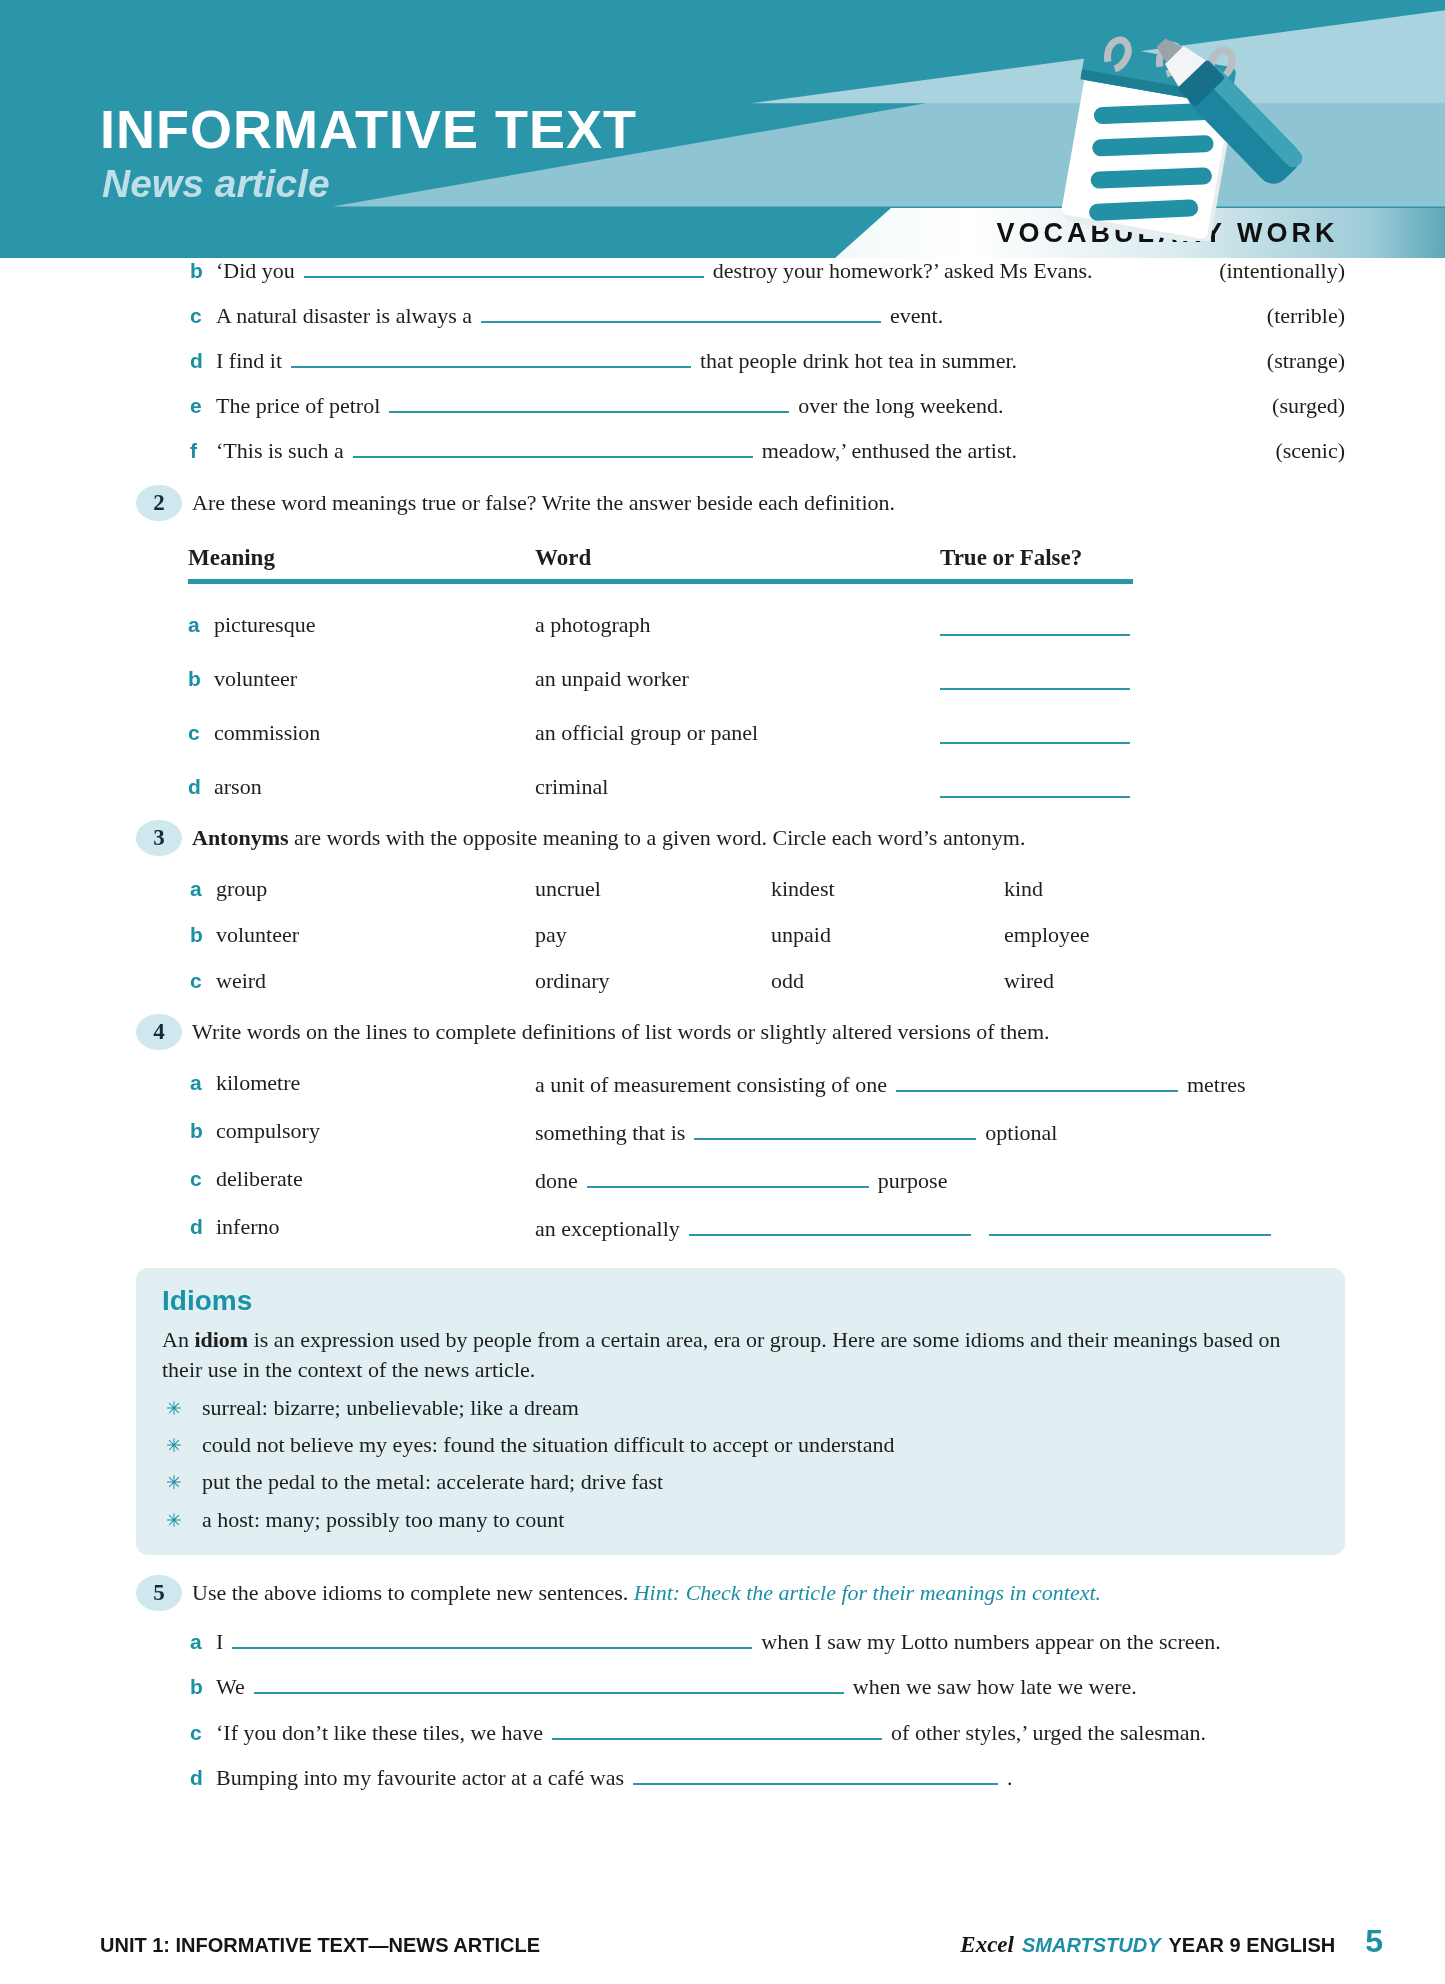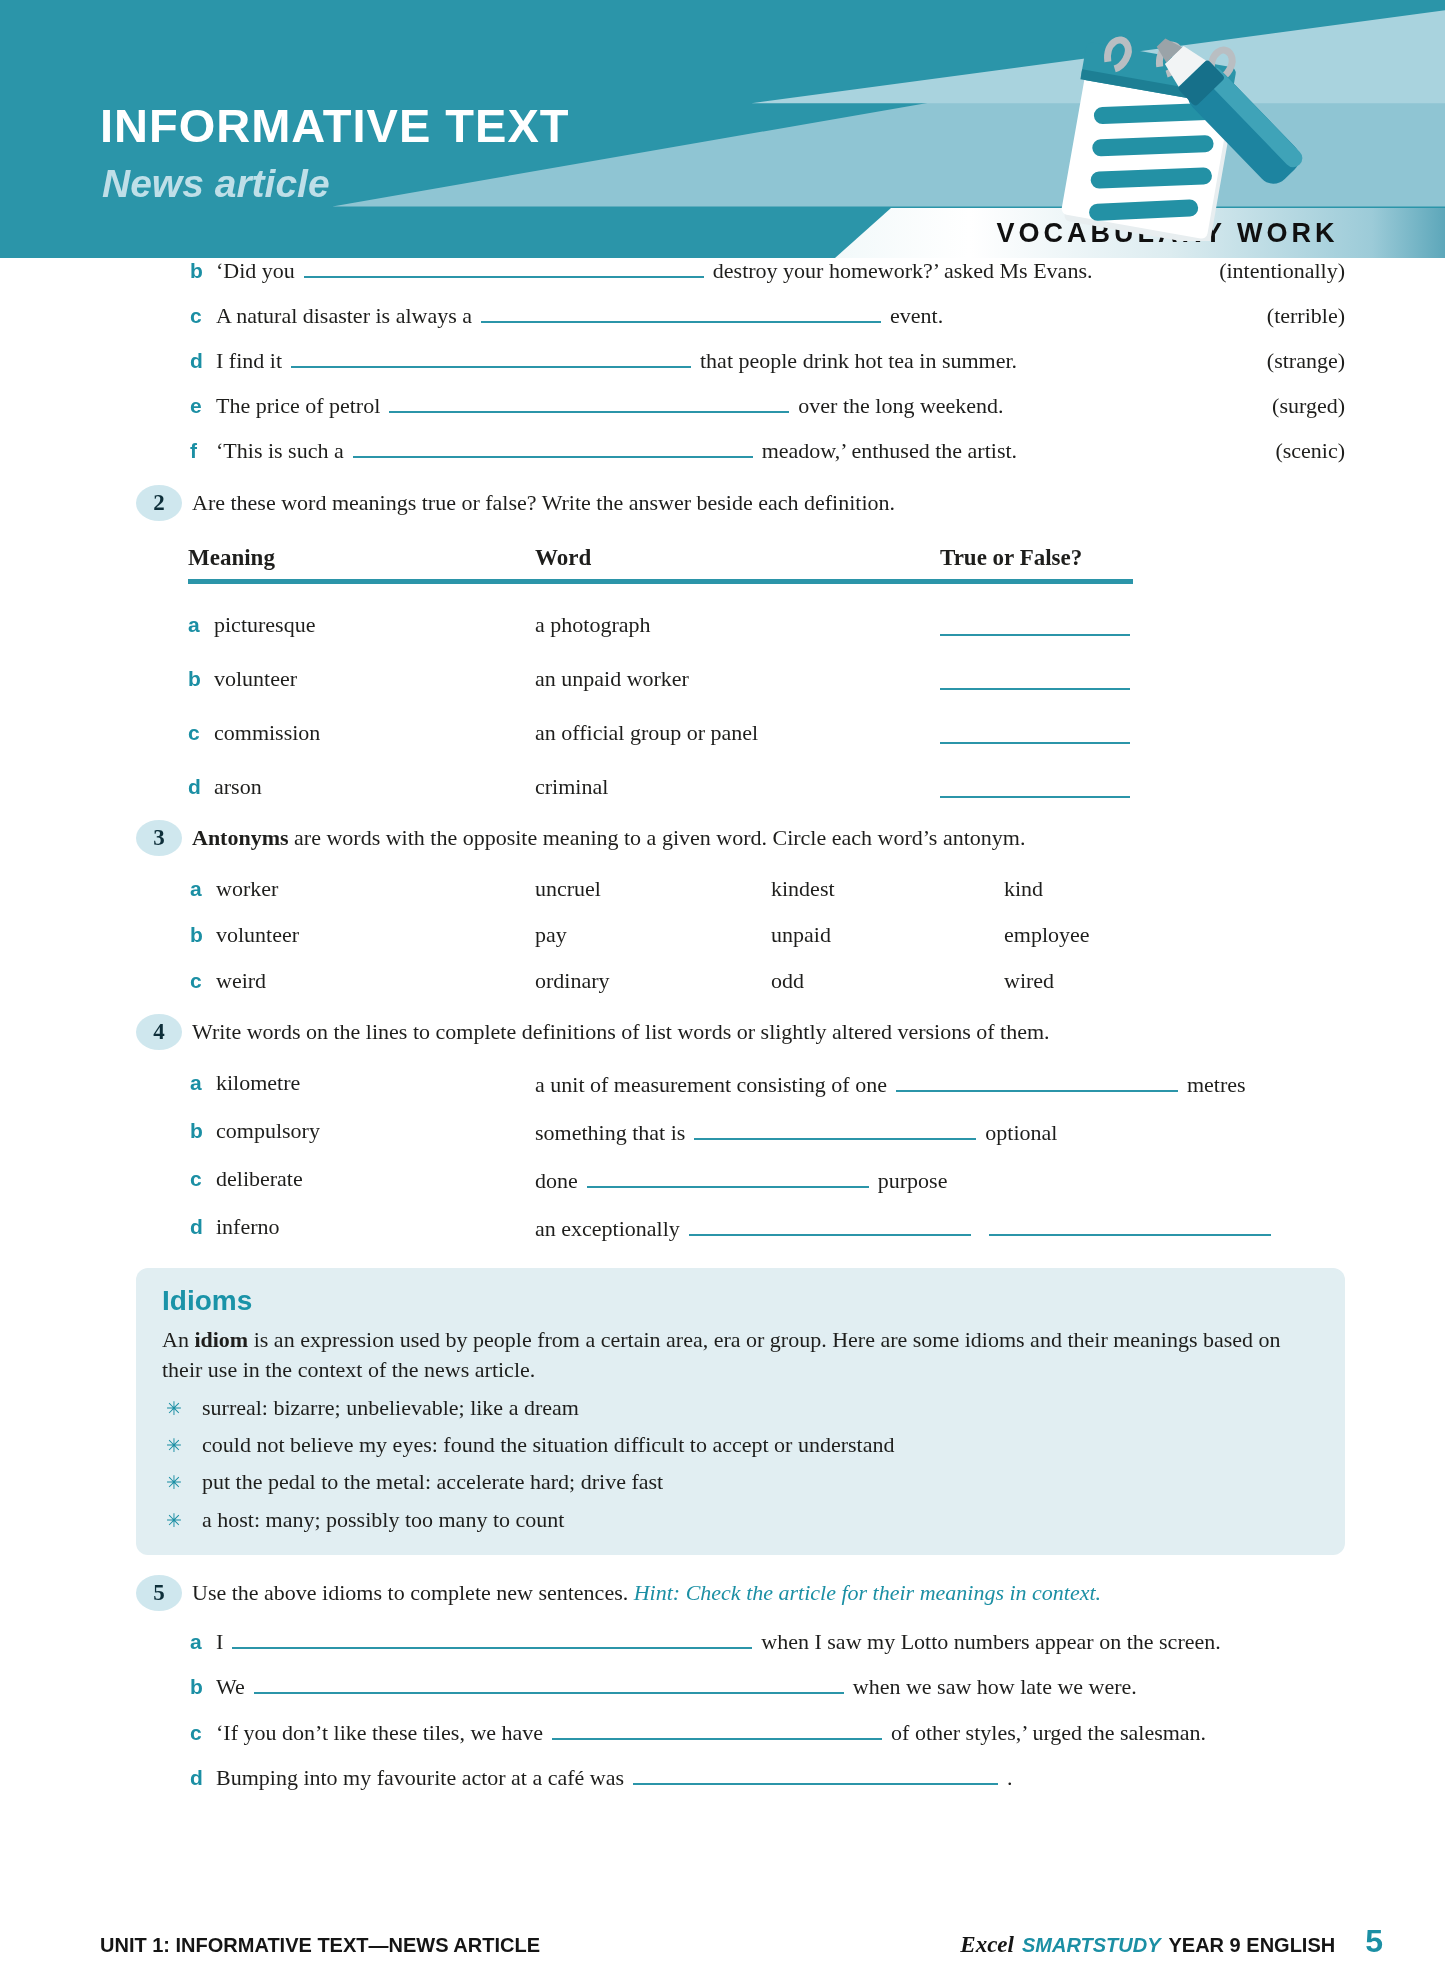--- a/index.html
+++ b/index.html
@@ -25,21 +25,21 @@
     background:linear-gradient(90deg,#f2f9fa 0%, #ffffff 22%, #dcecf0 55%, #9ccbd8 88%, #5da7ba 100%);
     clip-path:polygon(56px 0, 100% 0, 100% 100%, 0 100%);
     display:flex; align-items:center; justify-content:center; padding-left:55px;
   }
   .vocab-strip .vocab-label {
     font-family:"Liberation Sans", sans-serif; font-weight:bold;
     font-size:27px; letter-spacing:4px; color:#101010; white-space:nowrap;
   }
   .page-title {
     position:absolute; left:100px; top:98px; z-index:1; color:#ffffff;
-    font-family:"Liberation Sans", sans-serif; font-weight:bold; font-size:47px; letter-spacing:1px;
+    font-family:"Liberation Sans", sans-serif; font-weight:bold; font-size:54px; letter-spacing:1px;
   }
   .page-subtitle {
     position:absolute; left:102px; top:162px; z-index:1; color:#bfdfe8;
     font-family:"Liberation Sans", sans-serif; font-weight:bold; font-style:italic; font-size:39px;
   }
   .note-icon { position:absolute; right:130px; top:26px; z-index:3; }
 
   
   .intro-box {
     margin:48px 100px 0 136px; background:#e1eef2; border-radius:16px;
@@ -248,21 +248,21 @@
   </div>
 
   <div class="question">
     <div class="badge">3</div>
     <div class="q-text"><span class="bold">Antonyms</span><span> are words with the opposite meaning to a given word. Circle each word’s antonym.</span></div>
   </div>
   <div>
     <div class="ant-row">
       <span class="ant-word">
           <span class="letter">a</span>
-          <span>worker</span>
+          <span>group</span>
         </span>
       <span>uncruel</span>
       <span>kindest</span>
       <span>kind</span>
     </div>
     <div class="ant-row">
       <span class="ant-word">
           <span class="letter">b</span>
           <span>volunteer</span>
         </span>

